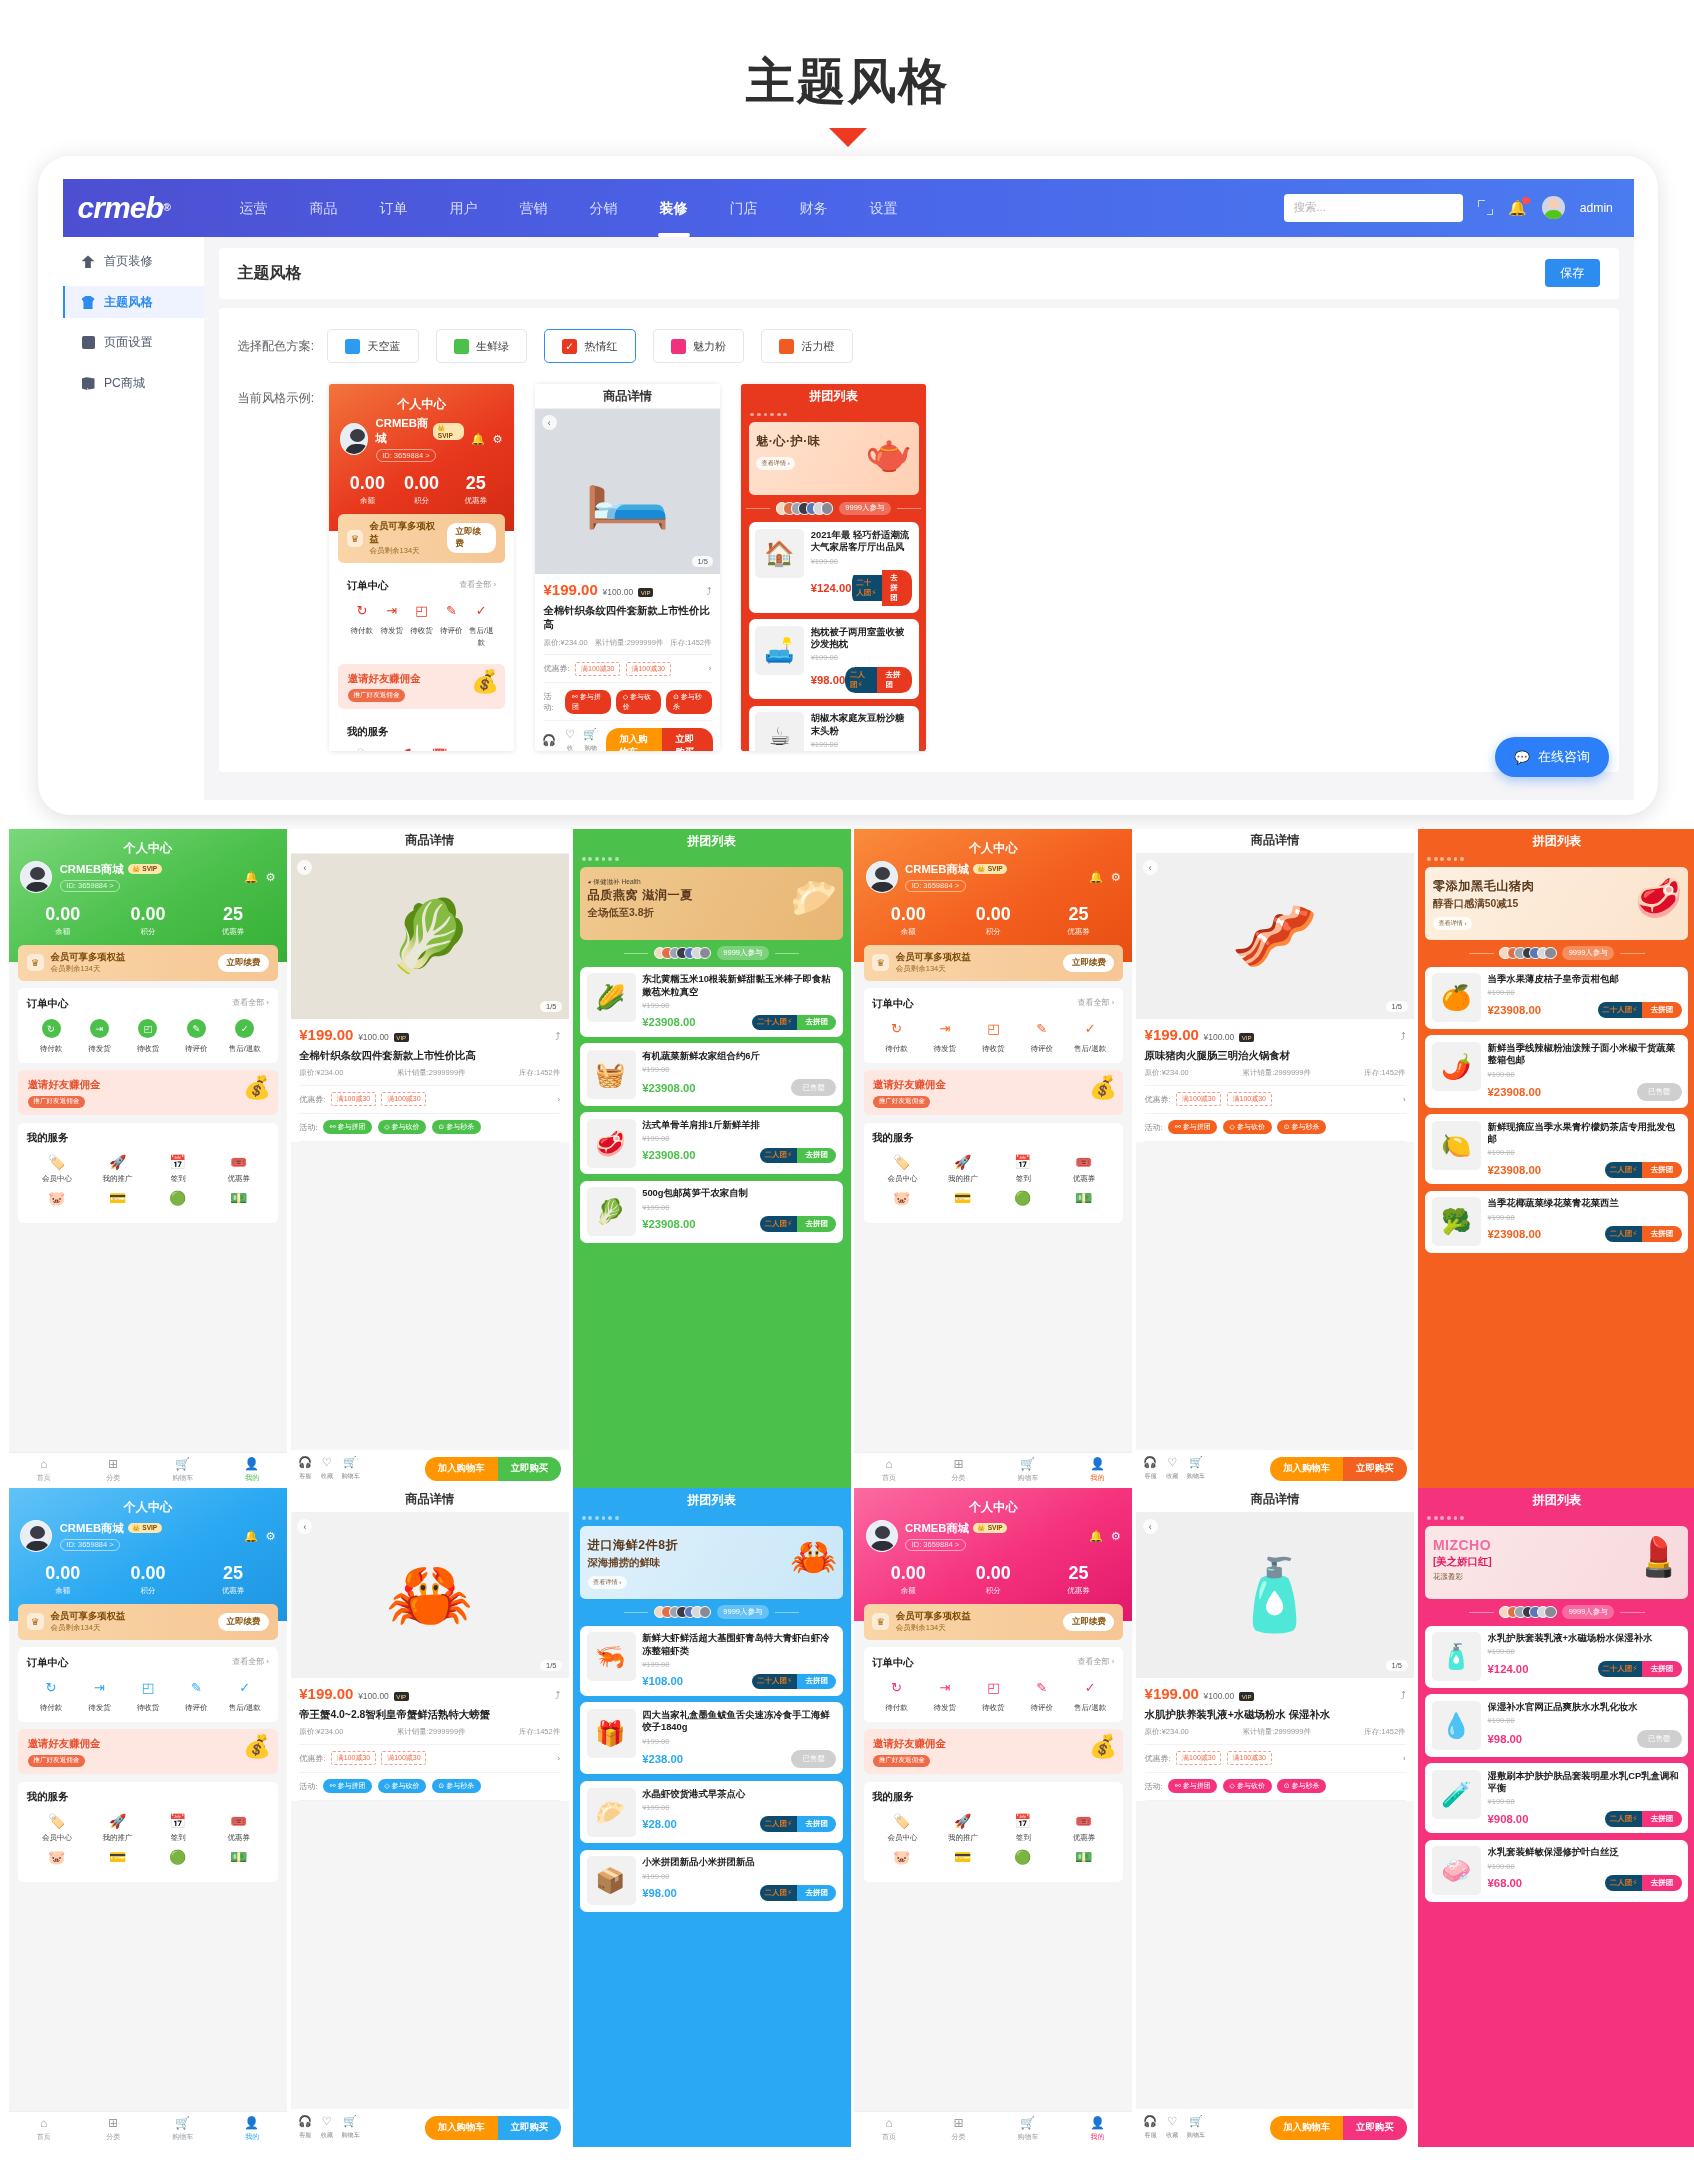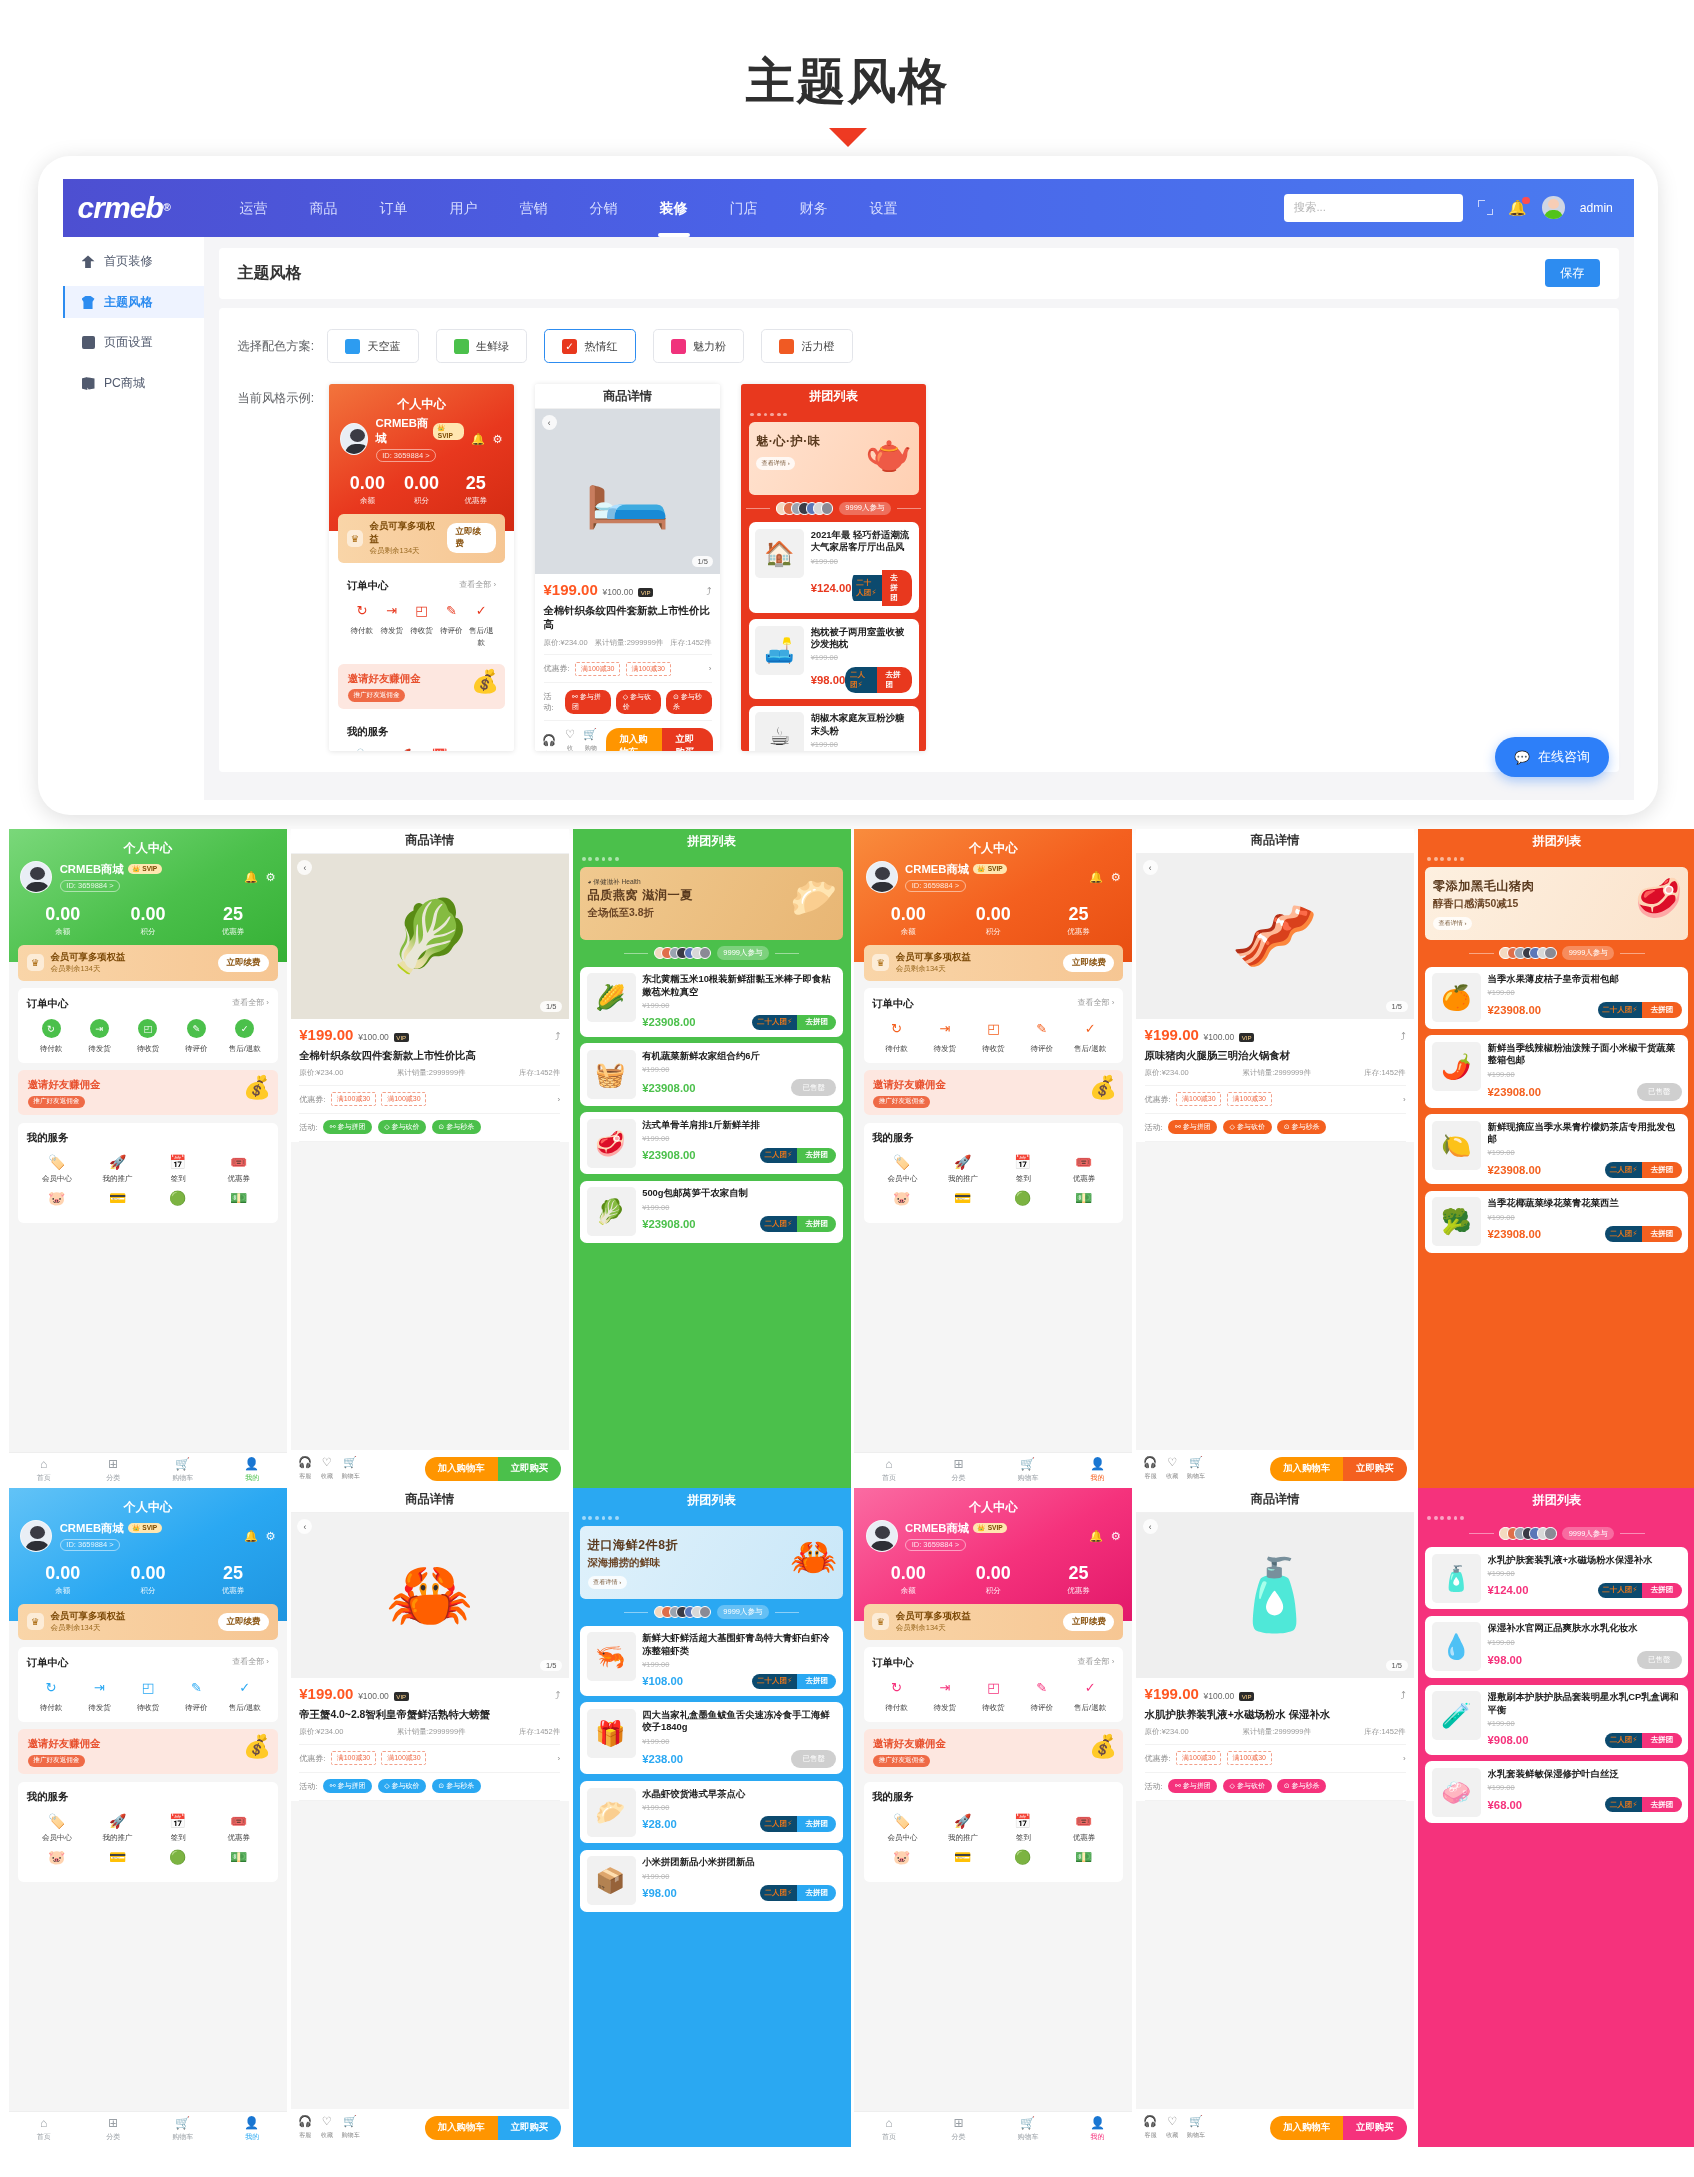--- a/index.html
+++ b/index.html
@@ -1453,20 +1453,30 @@
       <div class="ui" style="background:#f5327c">
     <div class="ui-title">拼团列表</div>
     <div class="gl-dots">
           <i></i>
           <i></i>
           <i></i>
           <i></i>
           <i></i>
           <i></i>
         </div>
+    <div class="gl-banner" style="background:linear-gradient(120deg,#fbe7e7,#f7d9dd)">
+      <div style="position:absolute;left:7.5px;top:11.3px;">
+
+        <div style="font-size:14px;font-weight:bold;color:#f16ba0;letter-spacing:0.5px">MIZCHO</div>
+        <div style="font-size:10.4px;font-weight:bold;color:#e01c63;margin-top:1.9px">[美之娇口红]</div>
+        <div style="font-size:7.5px;color:#7a5a3a;margin-top:2.8px">花漾盈彩</div>
+
+      </div>
+      <div style="position:absolute;right:5.6px;top:9.4px;font-size:38px">💄</div>
+    </div>
     <div class="gl-join">
       <div class="gl-line"></div>
       <div class="gl-avs">
         <i style="background:#f3d9c0"></i>
             <i style="background:#e06f4a"></i>
             <i style="background:#9aa3b0"></i>
             <i style="background:#3b3b46"></i>
             <i style="background:#5b77b8"></i>
             <i style="background:#d8d8d8"></i>
             <i style="background:#8a8a95"></i>

